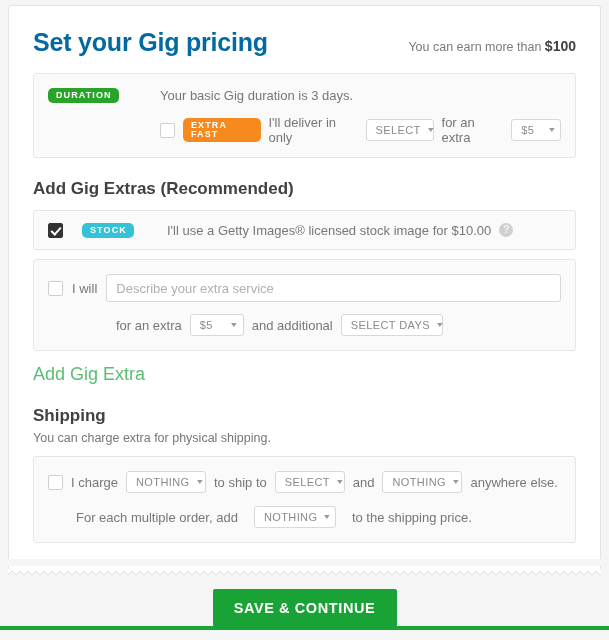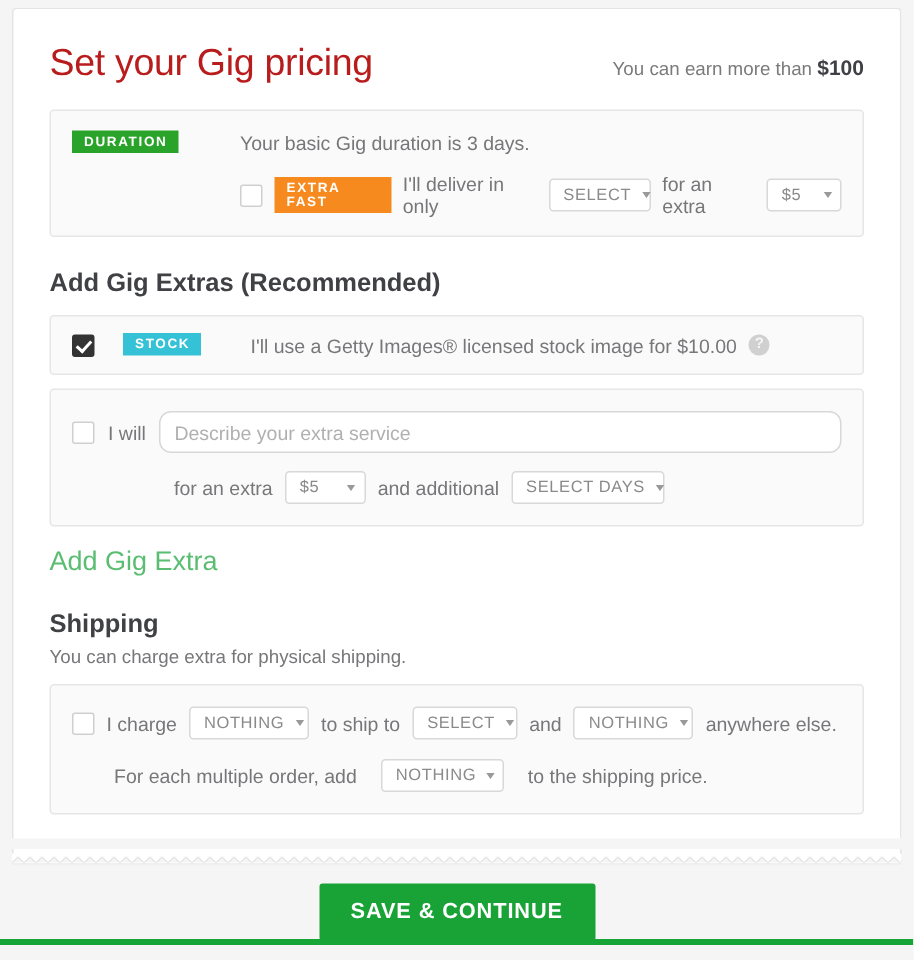--- a/index.html
+++ b/index.html
@@ -40,22 +40,22 @@
   .card-zigzag::after {
     content: "";
     position: absolute; right: 0; top: 0; width: 1px; height: 3px; background: #e4e4e4;
   }
 
   
   .hdr { display: flex; align-items: baseline; justify-content: space-between; }
   .hdr h1 {
     margin: 0;
     font-size: 25px;
-    font-weight: normal;
-    color: #b91c1c;
+    font-weight: bold;
+    color: #0369a1;
     letter-spacing: -0.2px;
   }
   .earn { font-size: 12.5px; color: #7a7a7a; white-space: nowrap; }
   .earn b { color: #404145; font-size: 14px; font-weight: bold; }
 
   
   .panel {
     background: #fafafa;
     border: 1px solid #e6e6e6;
     border-radius: 3px;
@@ -63,21 +63,21 @@
   }
 
   
   .badge {
     display: inline-block;
     color: #fff;
     font-size: 9px;
     font-weight: bold;
     letter-spacing: 1.1px;
     padding: 3px 7px 3px 8px;
-    border-radius: 0;
+    border-radius: 5px;
     line-height: 1;
     vertical-align: middle;
     text-transform: uppercase;
   }
   .badge-duration { background: #2aa32a; }
   .badge-extrafast { background: #f68a1e; }
   .badge-stock { background: #35c2d6; }
 
   
   .cb {
@@ -163,21 +163,21 @@
 
   
   .cust-label { margin-top: 17px; font-size: 12.5px; color: #77777a; }
   .cust-panel { margin-top: 9px; padding: 14px 14px 14px 14px; }
   .cust-row1 { display: flex; align-items: center; gap: 9px; }
   .cust-row1 .iwill { font-size: 13px; color: #77777a; }
   .desc-input {
     flex: 1;
     height: 28px;
     border: 1px solid #d8d8d8;
-    border-radius: 8px;
+    border-radius: 3px;
     background: #fff;
     font-family: "Liberation Sans", sans-serif;
     font-size: 13px;
     color: #3c3c3c;
     padding: 0 9px;
     outline: none;
   }
   .desc-input::placeholder { color: #b0b0b0; }
   .cust-row2 { display: flex; align-items: center; gap: 8px; margin-top: 12px; padding-left: 68px; }
 

